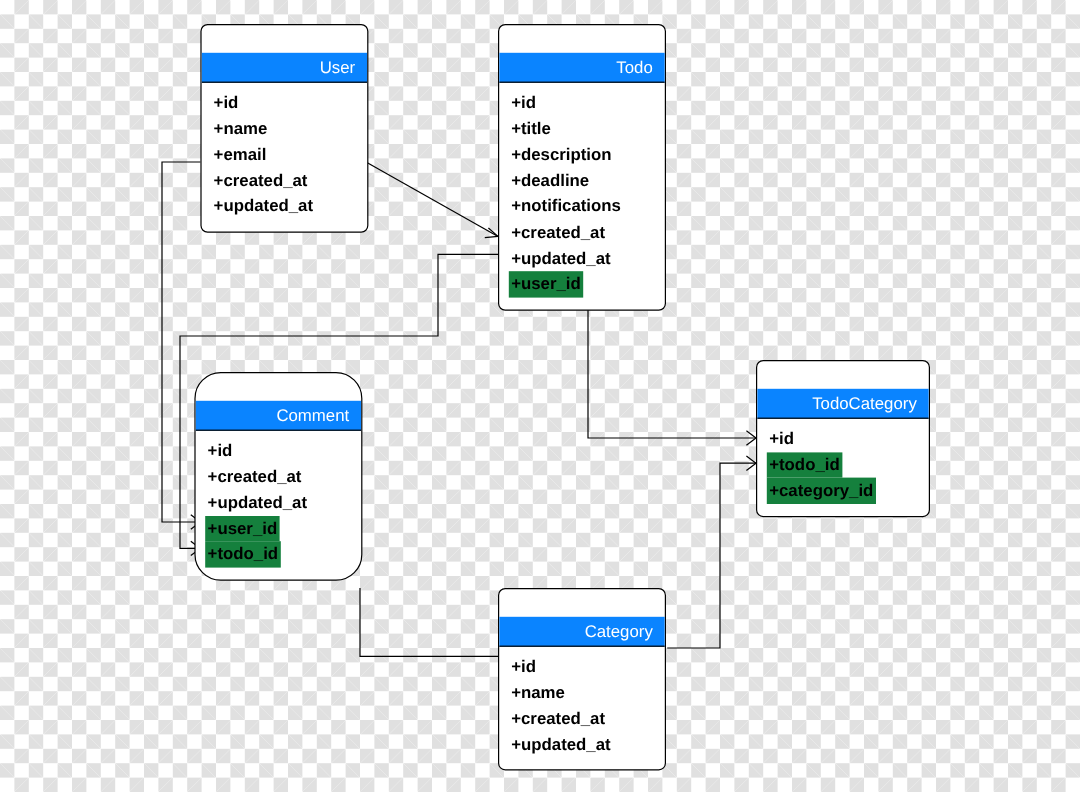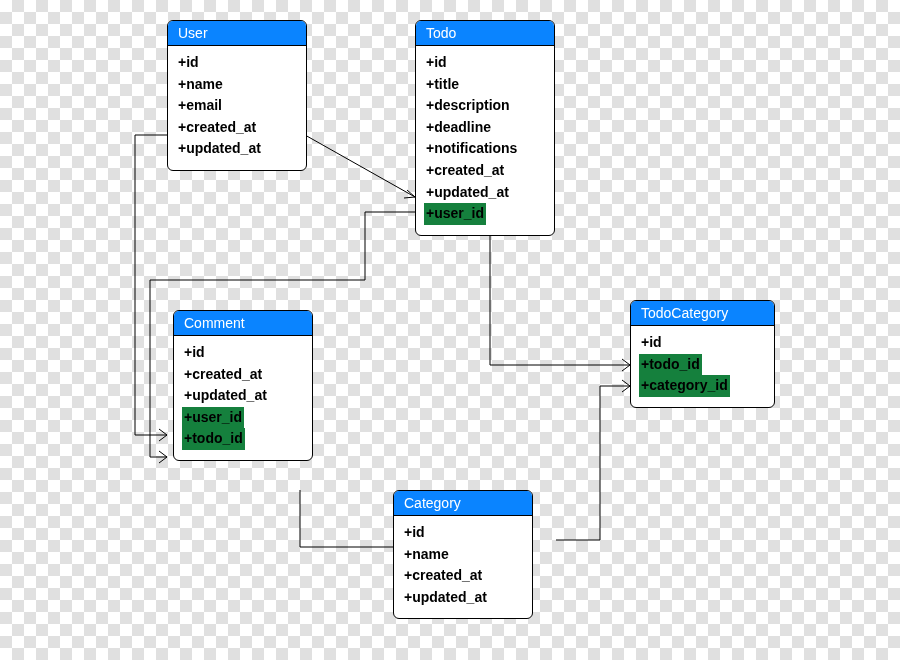--- a/index.html
+++ b/index.html
@@ -22,24 +22,25 @@
       position: absolute;
       background: #fff;
       border: 1px solid #000;
       border-radius: 6px;
       overflow: hidden;
       min-width: 140px;
     }
     .entity-header {
       background: #0a84ff;
       color: #fff;
-      text-align: left;
+      text-align: right;
       padding: 4px 10px;
       font-weight: normal;
       border-bottom: 1px solid #000;
+      margin-top: 23px;
     }
     .entity-attrs {
       padding: 6px 8px 10px 8px;
     }
     .attr {
       padding: 1px 2px;
       line-height: 1.4;
       display: inline-block;
     }
     .attr-row { line-height: 1.4; font-weight: bold; }
@@ -105,32 +106,32 @@
       <div class="attr-row"><span class="attr">+title</span></div>
       <div class="attr-row"><span class="attr">+description</span></div>
       <div class="attr-row"><span class="attr">+deadline</span></div>
       <div class="attr-row"><span class="attr">+notifications</span></div>
       <div class="attr-row"><span class="attr">+created_at</span></div>
       <div class="attr-row"><span class="attr">+updated_at</span></div>
       <div class="attr-row"><span class="attr fk">+user_id</span></div>
     </div>
 </div>
 
-<div class="entity" style="left:173px; top:310px; width:140px;">
+<div class="entity" style="left:162px; top:310px; width:140px;border-radius:22px;">
   <div class="entity-header">Comment</div>
   <div class="entity-attrs" id="attrs-comment">
       <div class="attr-row"><span class="attr">+id</span></div>
       <div class="attr-row"><span class="attr">+created_at</span></div>
       <div class="attr-row"><span class="attr">+updated_at</span></div>
       <div class="attr-row"><span class="attr fk">+user_id</span></div>
       <div class="attr-row"><span class="attr fk">+todo_id</span></div>
     </div>
 </div>
 
-<div class="entity" style="left:393px; top:490px; width:140px;">
+<div class="entity" style="left:415px; top:490px; width:140px;">
   <div class="entity-header">Category</div>
   <div class="entity-attrs" id="attrs-category">
       <div class="attr-row"><span class="attr">+id</span></div>
       <div class="attr-row"><span class="attr">+name</span></div>
       <div class="attr-row"><span class="attr">+created_at</span></div>
       <div class="attr-row"><span class="attr">+updated_at</span></div>
     </div>
 </div>
 
 <div class="entity" style="left:630px; top:300px; width:145px;">

